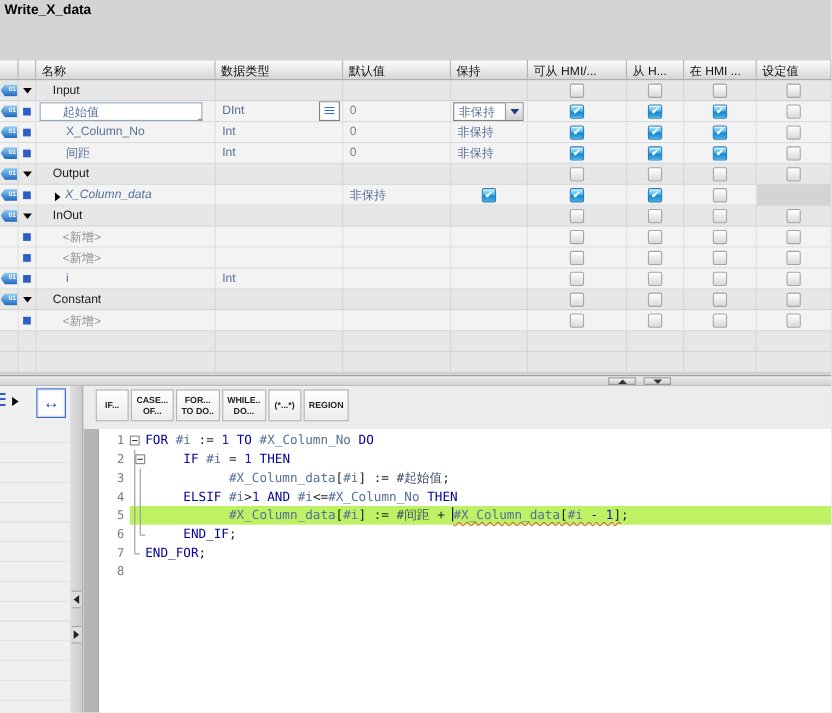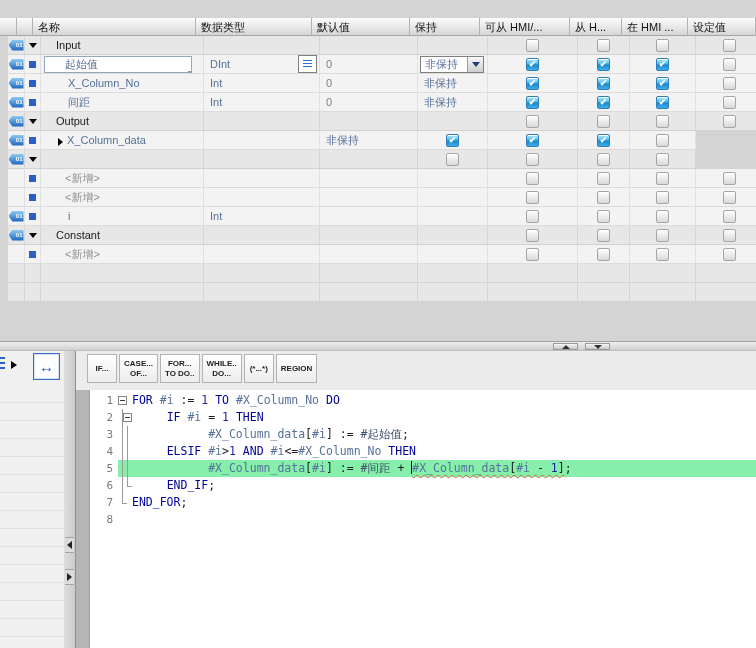--- a/index.html
+++ b/index.html
@@ -6,46 +6,46 @@
   .screen{position:relative;width:756px;height:648px;overflow:hidden;background:#d4d4d4;
           font-family:"Liberation Sans",sans-serif;font-size:11px;color:#1a1a1a;}
 
   
   .title{position:absolute;left:0;top:0;width:100%;height:18px;padding:2px 0 0 4px;
          font-size:12.5px;font-weight:bold;color:#000;box-sizing:border-box;}
 
   
   .iftable{position:absolute;left:0;top:18px;width:756px;}
   .grid{display:grid;grid-template-columns:17px 16px 163px 116px 98px 70px 90px 52px 66px 68px;}
-  .header{height:18px;}
+  .header{height:18px;margin-top:37px;}
   .hcell{background:linear-gradient(#fcfcfc,#d6d6d6);border-right:1px solid #b2b2b2;
          border-bottom:1px solid #a6a6a6;font-size:11px;color:#111;padding:2px 0 0 5px;
          white-space:nowrap;overflow:hidden;box-sizing:border-box;}
   .hcell.blank{padding:0;}
-  .row{height:19px;box-sizing:border-box;padding-left:8px;}
+  .row{height:19px;box-sizing:border-box;}
   .row > div{border-right:1px solid rgba(0,0,0,0.07);border-bottom:1px solid #dcdcdc;
              display:flex;align-items:center;overflow:hidden;box-sizing:border-box;}
   .row.section > div{background:#e7e7e7;border-bottom:1px solid #d2d2d2;}
   .row.var > div, .row.add > div{background:#f3f3f3;}
   .row.empty > div{background:#e7e7e7;border-bottom:1px solid #d2d2d2;}
   .c-icon{justify-content:center;}
   .c-mark{justify-content:center;}
   .tagico{width:15px;height:11px;background:linear-gradient(180deg,#8ccaf2,#1b64bd);
           clip-path:polygon(0 50%,26% 0,100% 0,100% 100%,26% 100%);
           color:#fff;font-size:6px;font-weight:bold;display:flex;align-items:center;
           justify-content:flex-end;padding-right:1px;box-sizing:border-box;}
   .marker{width:7px;height:7px;background:#2d5ec6;}
   .tri-dn{width:0;height:0;border-left:4px solid transparent;border-right:4px solid transparent;
           border-top:5px solid #000;}
   .tri-rt{width:0;height:0;border-top:4px solid transparent;border-bottom:4px solid transparent;
           border-left:5px solid #000;}
   .secname{padding-left:15px;}
   .varname{padding-left:27px;white-space:nowrap;}
   .addname{padding-left:24px;color:#909090;white-space:nowrap;}
-  .expwrap{padding-left:17px;display:flex;align-items:flex-end;gap:4px;white-space:nowrap;}
+  .expwrap{padding-left:17px;display:flex;align-items:flex-end;gap:4px;white-space:nowrap;font-style:italic;}
   .editbox{margin-left:3px;width:148px;height:17px;background:#fff;border:1px solid #8fa8bc;
            display:flex;align-items:center;padding-left:20px;box-sizing:border-box;position:relative;}
   .editbox::after{content:"";position:absolute;right:-1px;bottom:-3px;width:4px;height:4px;background:#9a9a9a;}
   .c-type span.t{padding-left:6px;white-space:nowrap;}
   .browse{width:17px;height:16px;border:1px solid #7f7f7f;background:#fff;margin-left:auto;
           margin-right:2px;display:flex;align-items:center;justify-content:center;flex:none;}
   .listlines{width:9px;height:8px;background:repeating-linear-gradient(#2a6fd6 0 1px,transparent 1px 3px);}
   .c-def span{padding-left:6px;color:#808080;}
   .c-ret span.rt{padding-left:6px;}
   .combo{margin-left:2px;width:64px;height:17px;border:1px solid #7f7f7f;background:#fff;
@@ -105,21 +105,21 @@
           font-family:"Liberation Sans",sans-serif;
           display:flex;flex-direction:column;align-items:center;justify-content:center;
           line-height:1.25;padding:1px 4px;box-sizing:border-box;}
   .codearea{position:absolute;top:39px;left:0;right:0;bottom:0;background:#fff;}
   .gutter{position:absolute;left:0;top:0;bottom:0;width:13px;background:#b5b5b5;border-right:1px solid #a0a0a0;}
   #codelines{position:absolute;left:13px;top:2px;right:0;
              font-family:"DejaVu Sans Mono",monospace;font-size:11.5px;}
   .code-line{display:flex;height:17px;line-height:17px;}
   .ln{width:24px;text-align:right;padding-right:5px;color:#7a7a7a;flex:none;font-size:11px;}
   .lbody{flex:1;display:flex;position:relative;}
-  .code-line.hl .lbody{background:#86efac;}
+  .code-line.hl .lbody{background:#bef264;}
   .fold{width:14px;flex:none;position:relative;}
   .codetext{white-space:pre;}
   .kw{color:#00009b;font-weight:normal;}
   .var{color:#56719a;}
   .varc{color:#40506a;}
   .num{color:#1d1da8;}
   .op,.pl{color:#1c1c1c;}
   .sq{text-decoration:underline;text-decoration-style:wavy;text-decoration-color:#d6683c;
       text-decoration-thickness:1px;text-underline-offset:2px;}
   .cur{display:inline-block;width:1px;background:#000;height:13px;margin-bottom:-2px;align-self:center;}
@@ -127,20 +127,21 @@
   .fo-cv{position:absolute;width:1px;background:#9a9a9a;top:0;height:9px;}
   .fo-ch{position:absolute;height:1px;background:#9a9a9a;top:9px;width:5px;}
   .fo-box{position:absolute;width:9px;height:9px;top:4px;background:#fff;border:1px solid #848484;box-sizing:border-box;}
   .fo-box::after{content:"";position:absolute;left:1px;right:1px;top:3px;height:1px;background:#3c3c3c;}
 </style>
 </head>
 <body>
 
 <div class="screen">
 
+  <div class="title">Write_X_data</div>
 
   <div class="iftable">
     <div class="grid header" id="hdr">
         <div class="hcell blank"></div>
         <div class="hcell blank"></div>
         <div class="hcell">名称</div>
         <div class="hcell">数据类型</div>
         <div class="hcell">默认值</div>
         <div class="hcell">保持</div>
         <div class="hcell">可从 HMI/...</div>
@@ -334,20 +335,23 @@
           <div class="c-chk">
             <span class="cb"></span>
           </div>
         </div>
         <div class="grid row section">
           <div class="c-icon">
             <span class="tagico">01</span>
           </div>
           <div class="c-mark">
             <span class="tri-dn"></span>
+          </div>
+          <div class="c-name">
+            <span class="secname">InOut</span>
           </div>
           <div class="c-type"></div>
           <div class="c-def"></div>
           <div class="c-ret"></div>
           <div class="c-chk">
             <span class="cb"></span>
           </div>
           <div class="c-chk">
             <span class="cb"></span>
           </div>

